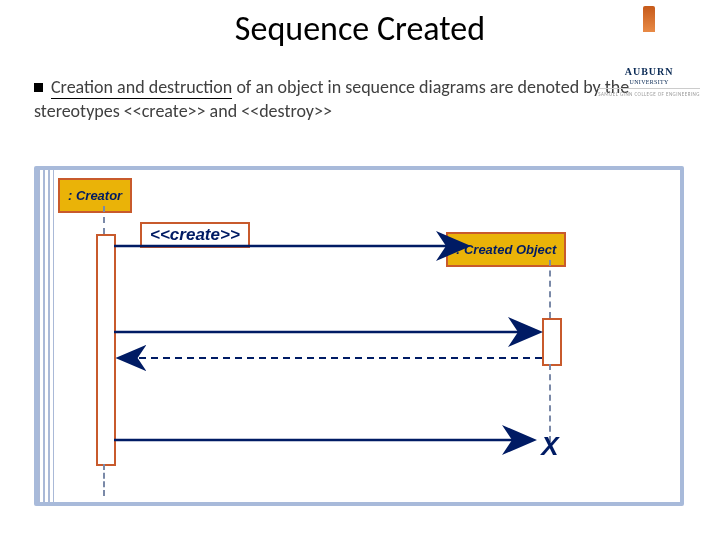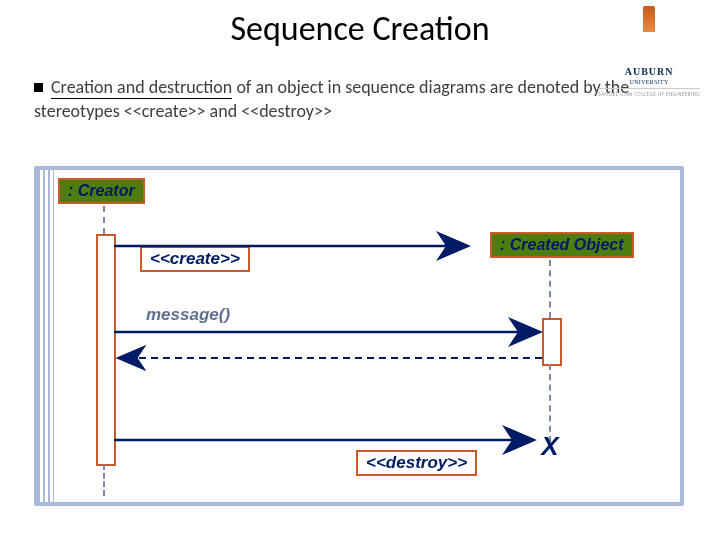--- a/index.html
+++ b/index.html
@@ -80,42 +80,41 @@
     box-sizing:border-box;
   }
   .stripes{
     position:absolute;
     left:0;top:0;bottom:0;
     width:16px;
     background:repeating-linear-gradient(90deg,#aab9d7 0 2px,#fff 2px 5px);
   }
   .box{
     position:absolute;
-    background:#4d7c0f;
+    background:#eab308;
     border:2px solid #c85a2c;
-    padding:2px 8px;
+    padding:8px 8px;
     font-family:Verdana,Arial,sans-serif;
     font-weight:bold;
     font-style:italic;
     color:#001b64;
-    font-size:16px;
+    font-size:13px;
     white-space:nowrap;
   }
   .msgbox{
     position:absolute;
     background:#fff;
     border:2px solid #c85a2c;
     padding:1px 8px 1px 8px;
     font-family:Verdana,Arial,sans-serif;
     font-weight:bold;
     font-style:italic;
     color:#001b64;
     font-size:17px;
     white-space:nowrap;
-    margin-top:24px;
   }
   .msg-plain{
     position:absolute;
     font-family:Verdana,Arial,sans-serif;
     font-weight:bold;
     font-style:italic;
     color:#607090;
     font-size:17px;
   }
   .dashed-v{
@@ -136,21 +135,21 @@
     font-style:italic;
     font-size:26px;
     color:#001b64;
     transform:translate(-50%,-50%);
   }
   svg{position:absolute;left:0;top:0;pointer-events:none;}
 </style>
 </head>
 <body>
 
-<div class="title">Sequence Creation</div>
+<div class="title">Sequence Created</div>
 
 <div class="logo-area">
   <div class="logo-tower"></div>
   <div class="logo-uni">AUBURN</div>
   <div class="logo-sub">UNIVERSITY</div>
   <div class="logo-coll">SAMUEL GINN COLLEGE OF ENGINEERING</div>
 </div>
 
 <div class="bullet">
   <span class="sq"></span><span class="underline">Creation and destruction</span><span> of an object in sequence diagrams are denoted by the stereotypes &lt;&lt;create&gt;&gt; and &lt;&lt;destroy&gt;&gt;</span>
@@ -162,33 +161,31 @@
   <div class="box" style="left:20px;top:8px;">: Creator</div>
 
   <div class="dashed-v" style="left:66px;top:36px;height:28px;"></div>
 
   <div class="activation" style="left:58px;top:64px;width:16px;height:228px;"></div>
 
   <div class="dashed-v" style="left:66px;top:294px;height:32px;"></div>
 
   <div class="msgbox" style="left:102px;top:52px;">&lt;&lt;create&gt;&gt;</div>
 
-  <div class="box" style="left:452px;top:62px;">: Created Object</div>
+  <div class="box" style="left:408px;top:62px;">: Created Object</div>
 
   <div class="dashed-v" style="left:512px;top:90px;height:58px;"></div>
 
   <div class="activation" style="left:504px;top:148px;width:16px;height:44px;"></div>
 
   <div class="dashed-v" style="left:512px;top:194px;height:78px;"></div>
 
   <div class="x-mark" style="left:512px;top:276px;">X</div>
 
-  <div class="msg-plain" style="left:108px;top:135px;">message()</div>
-
-  <div class="msgbox" style="left:318px;top:256px;">&lt;&lt;destroy&gt;&gt;</div>
+
 
   <svg width="650" height="340">
     <defs>
       <marker id="ah" markerWidth="14" markerHeight="12" refX="12" refY="6" orient="auto">
         <path d="M0,0 L14,6 L0,12 L4,6 Z" fill="#001b64"></path>
       </marker>
     </defs>
 
     <line x1="76" y1="76" x2="428" y2="76" stroke="#001b64" stroke-width="2.5" marker-end="url(#ah)"></line>
 

